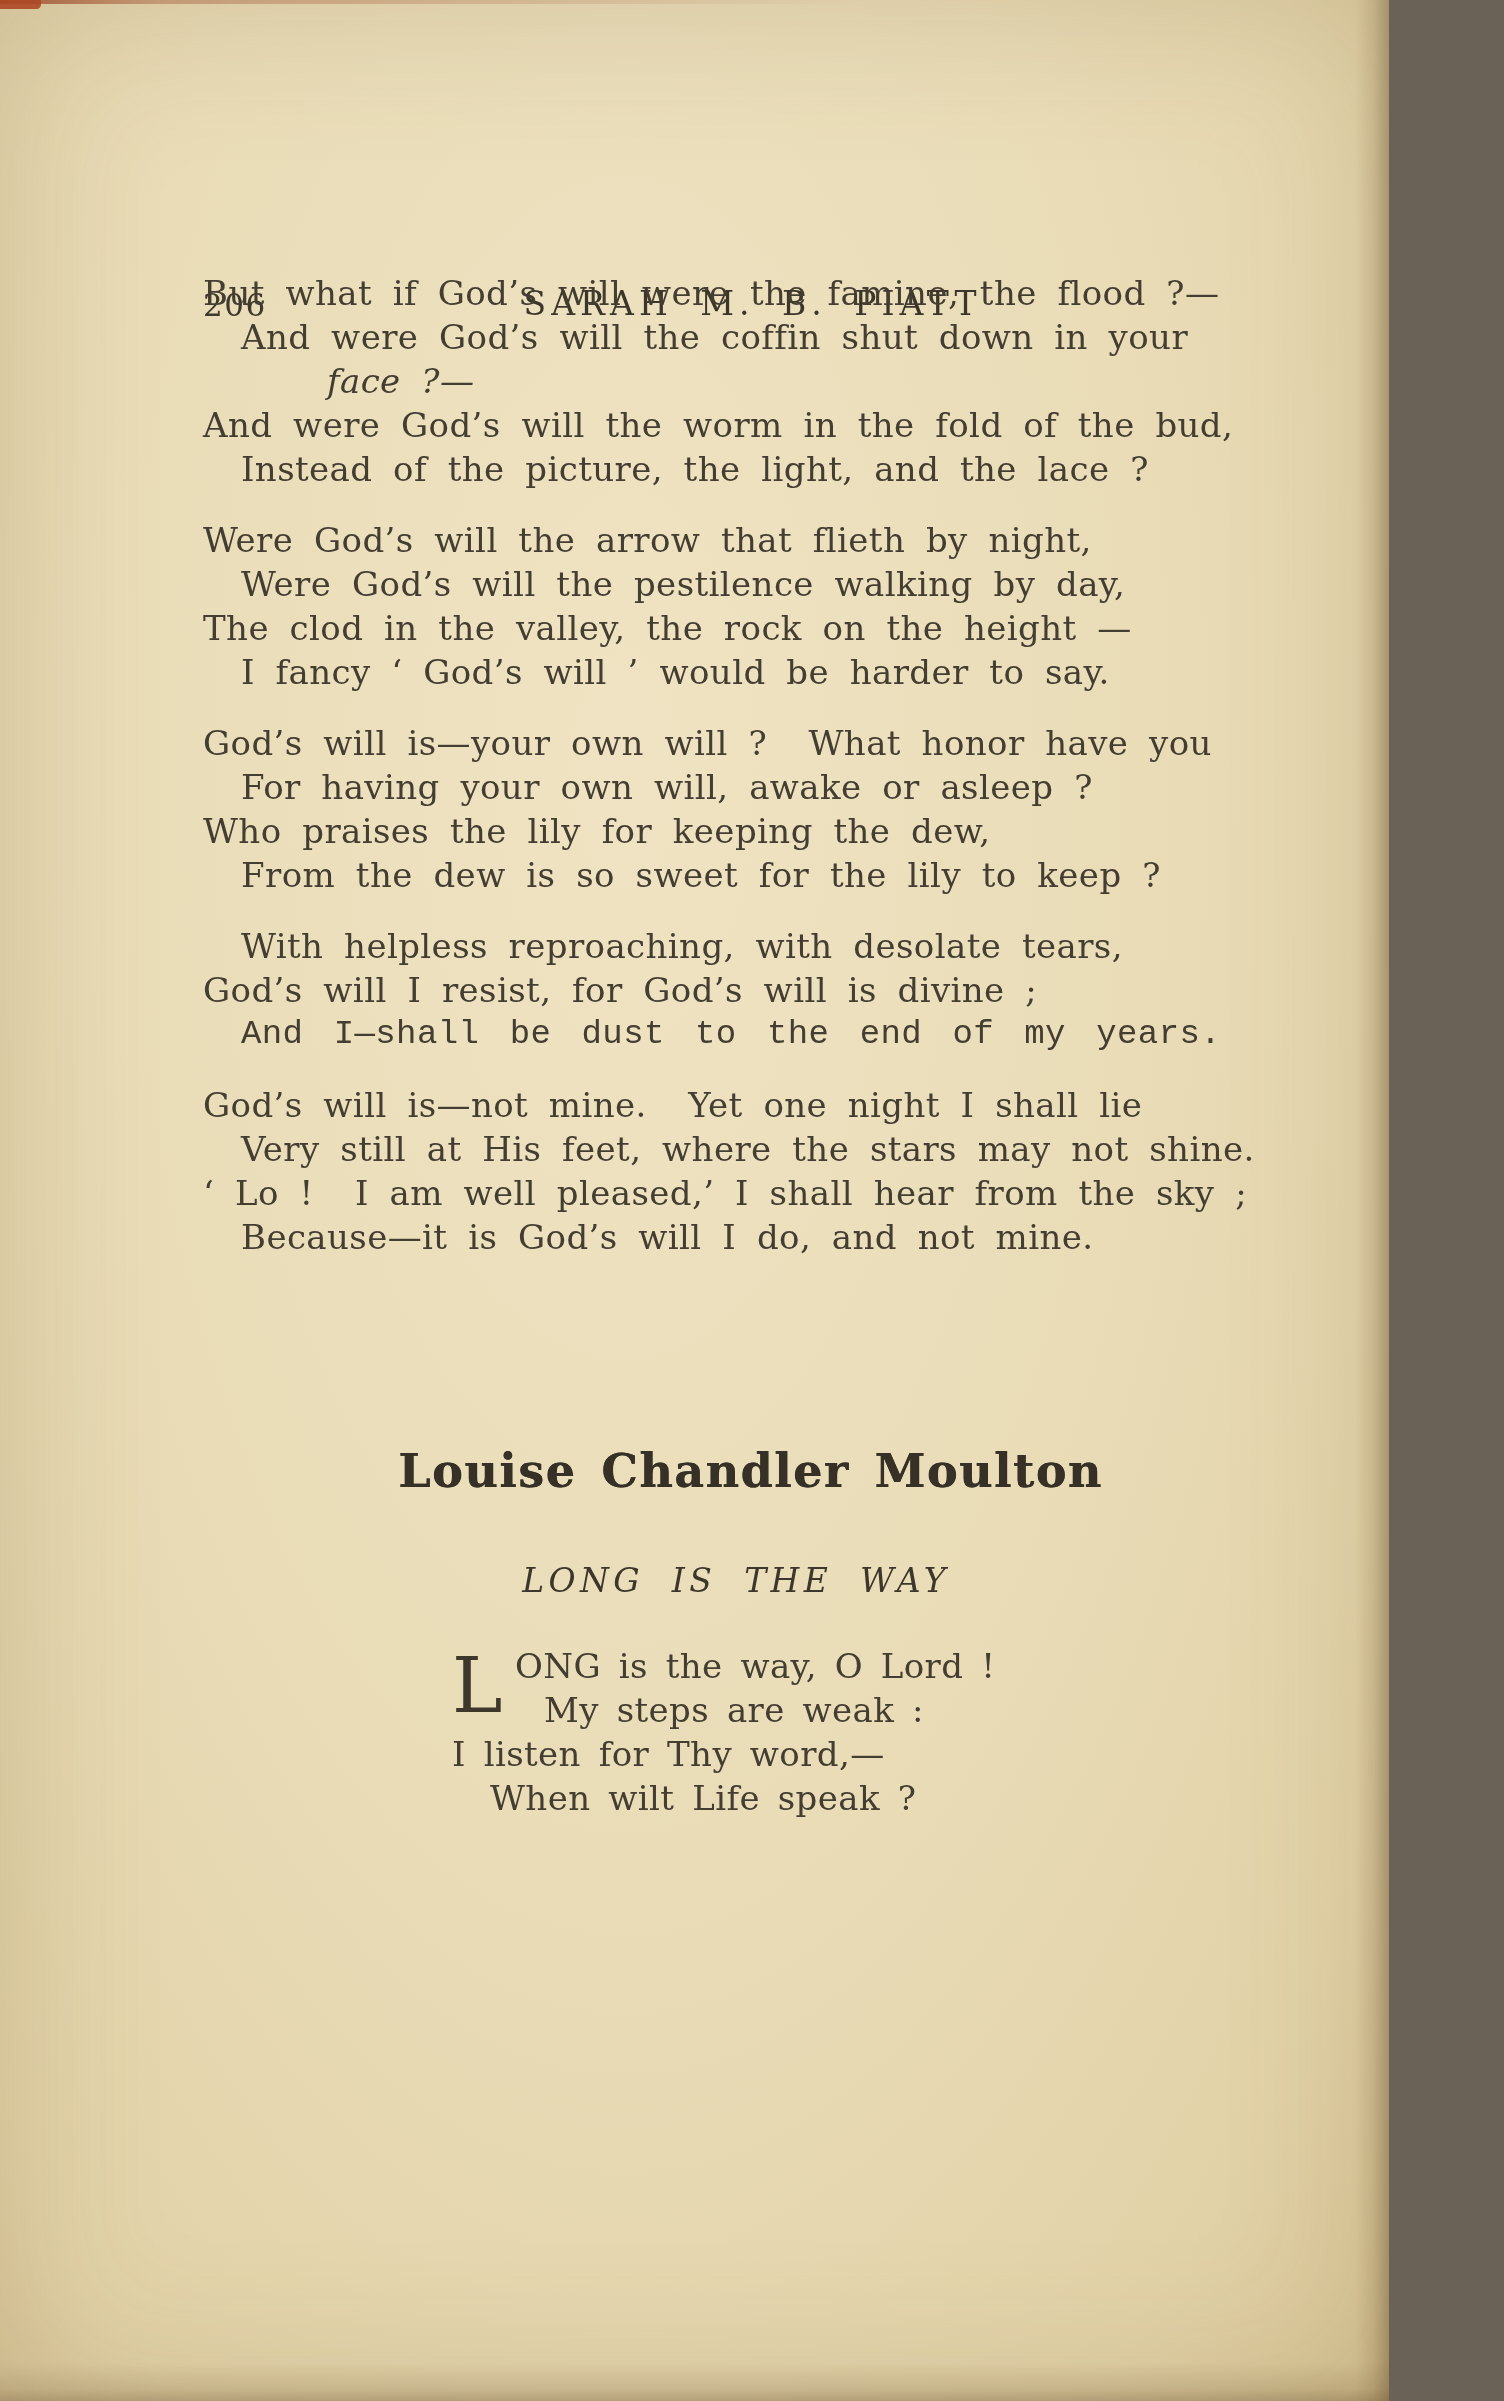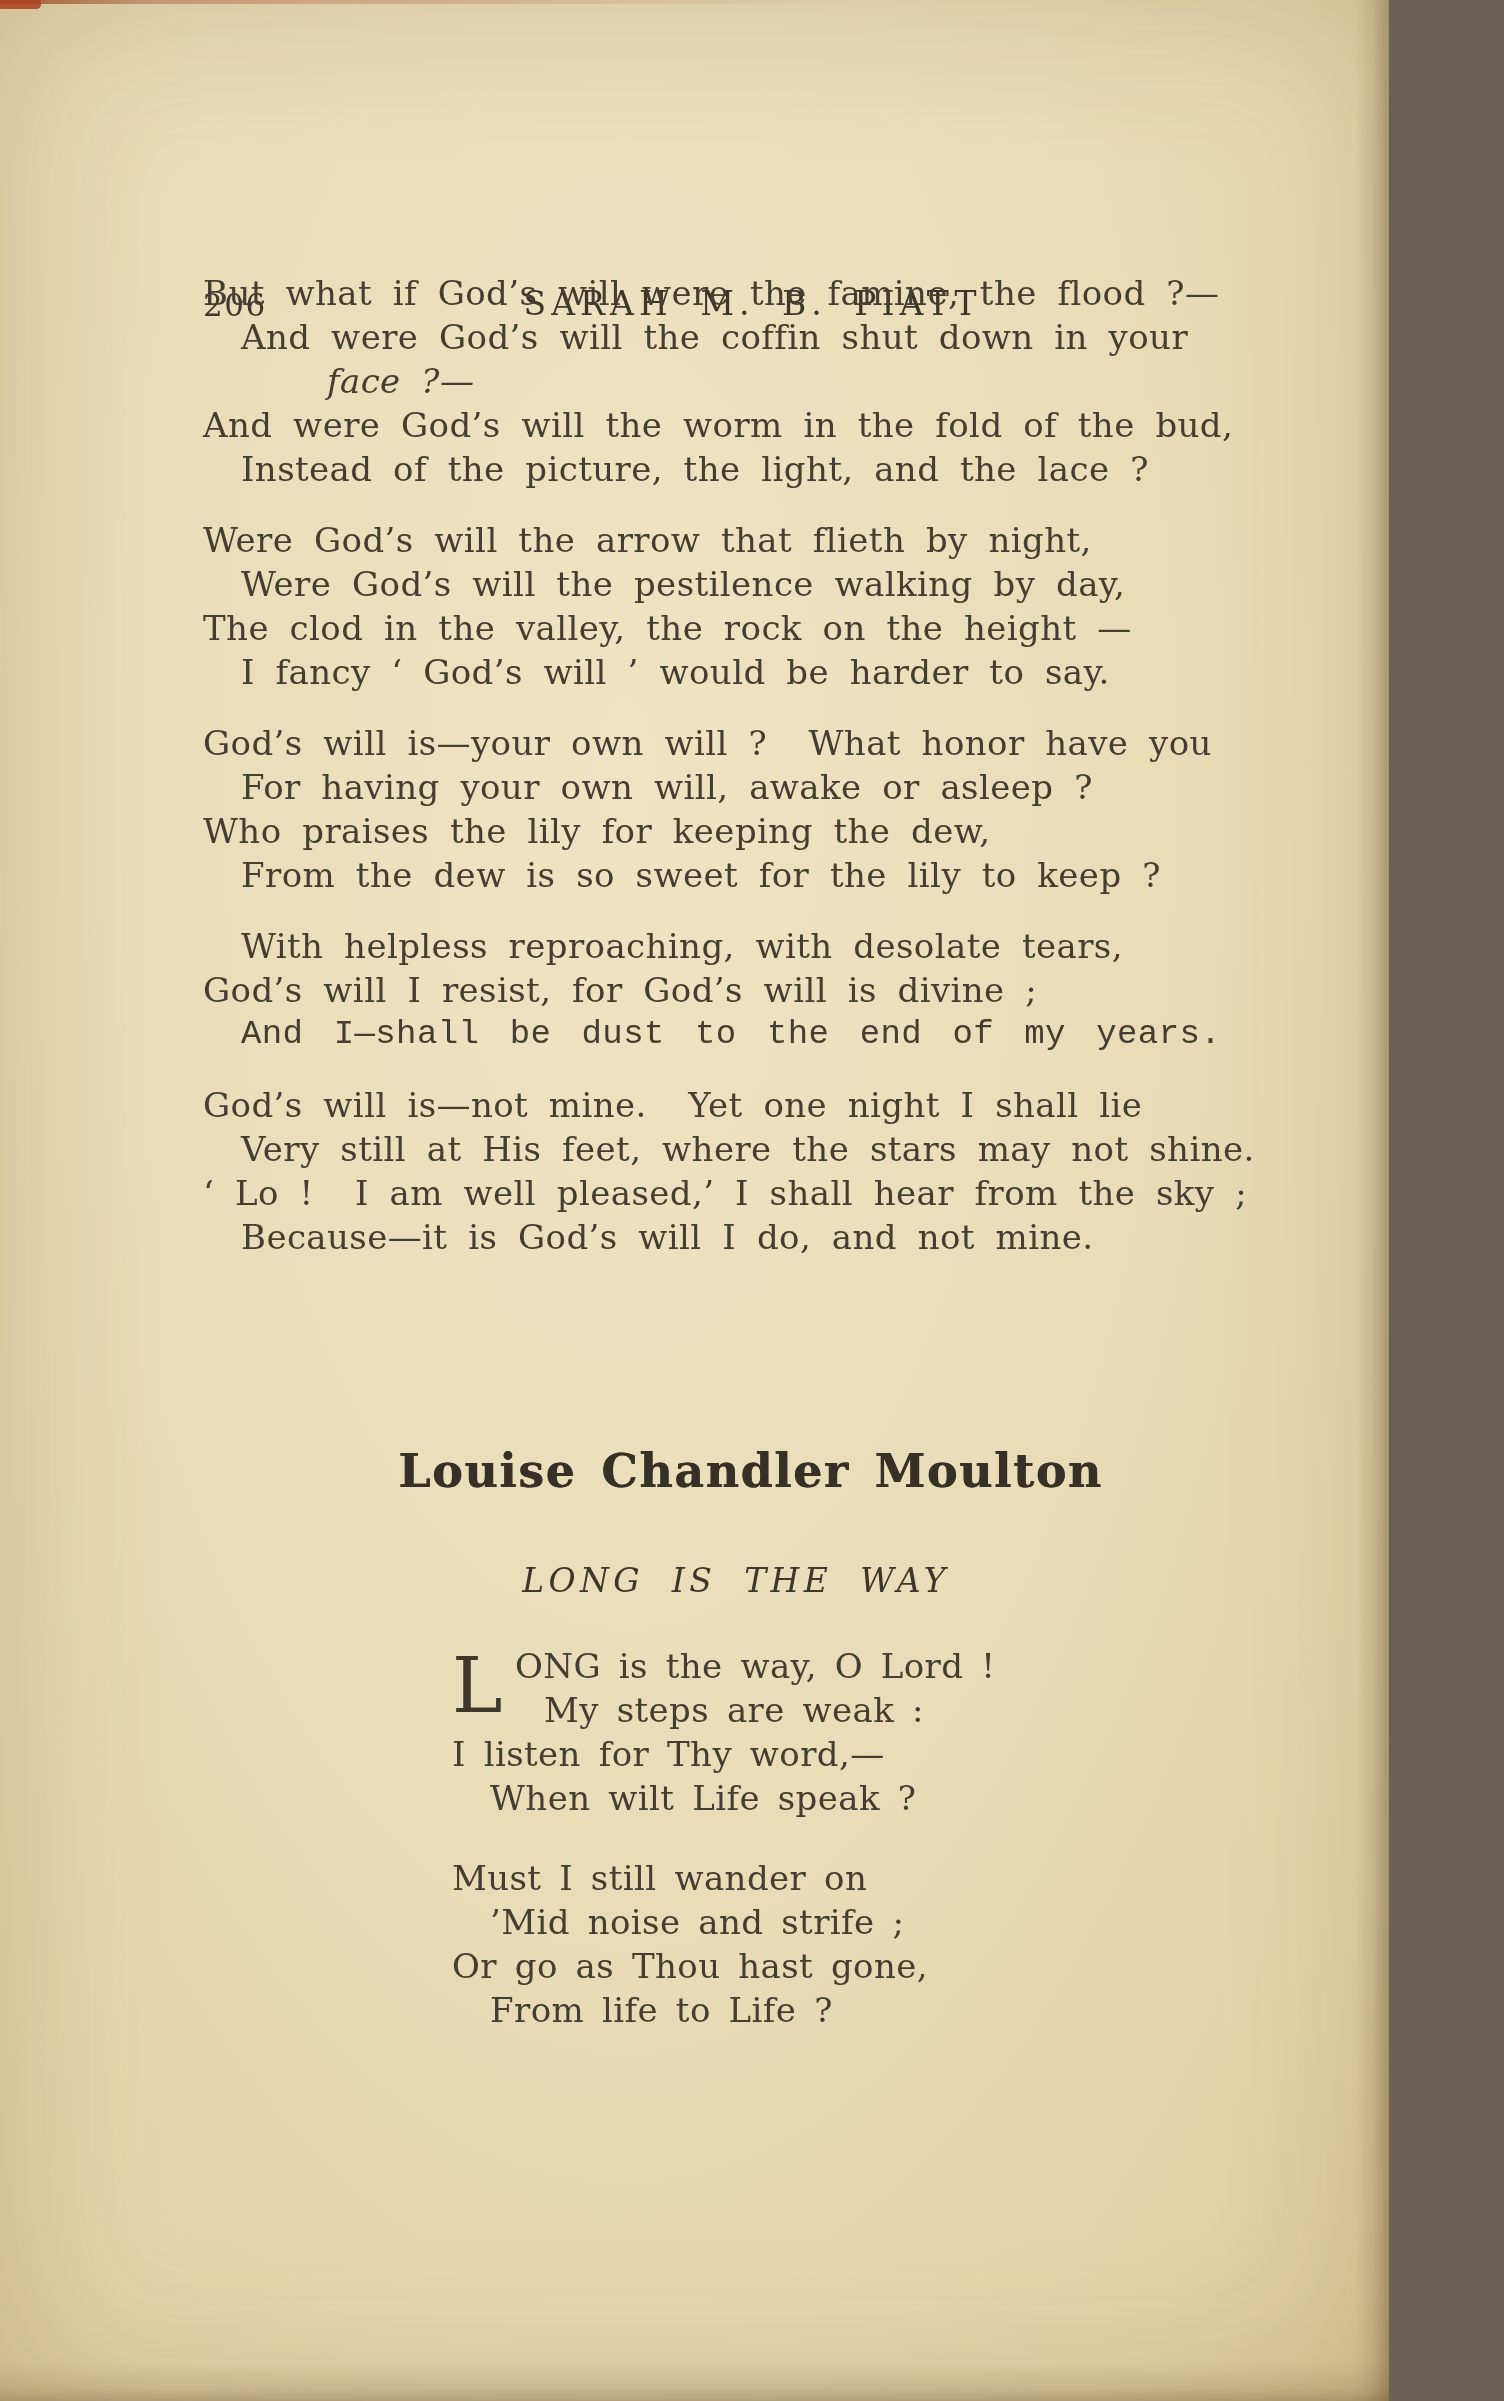--- a/index.html
+++ b/index.html
@@ -150,26 +150,20 @@
   <h3 class="poem-title">LONG IS THE WAY</h3>
 
   <section class="poem" id="moulton-poem">
       <div class="stanza">
         <span class="dropcap">L</span>
         <div class="line" style="padding-left: 63px;">ONG is the way, O Lord !</div>
         <div class="line" style="padding-left: 92px;">My steps are weak :</div>
         <div class="line" style="padding-left: 0px;">I listen for Thy word,—</div>
         <div class="line" style="padding-left: 38px;">When wilt Life speak ?</div>
       </div>
-      <div class="stanza">
-        <div class="line" style="padding-left: 0px;">Must I still wander on</div>
-        <div class="line" style="padding-left: 38px;">’Mid noise and strife ;</div>
-        <div class="line" style="padding-left: 0px;">Or go as Thou hast gone,</div>
-        <div class="line" style="padding-left: 38px;">From life to Life ?</div>
-      </div>
     </section>
 
   <div class="vignette"></div>
   <div class="edge-right"></div>
   <div class="edge-bottom"></div>
   <div class="edge-top-line"></div>
   <div class="edge-top-mark"></div>
 
 </div>
 

